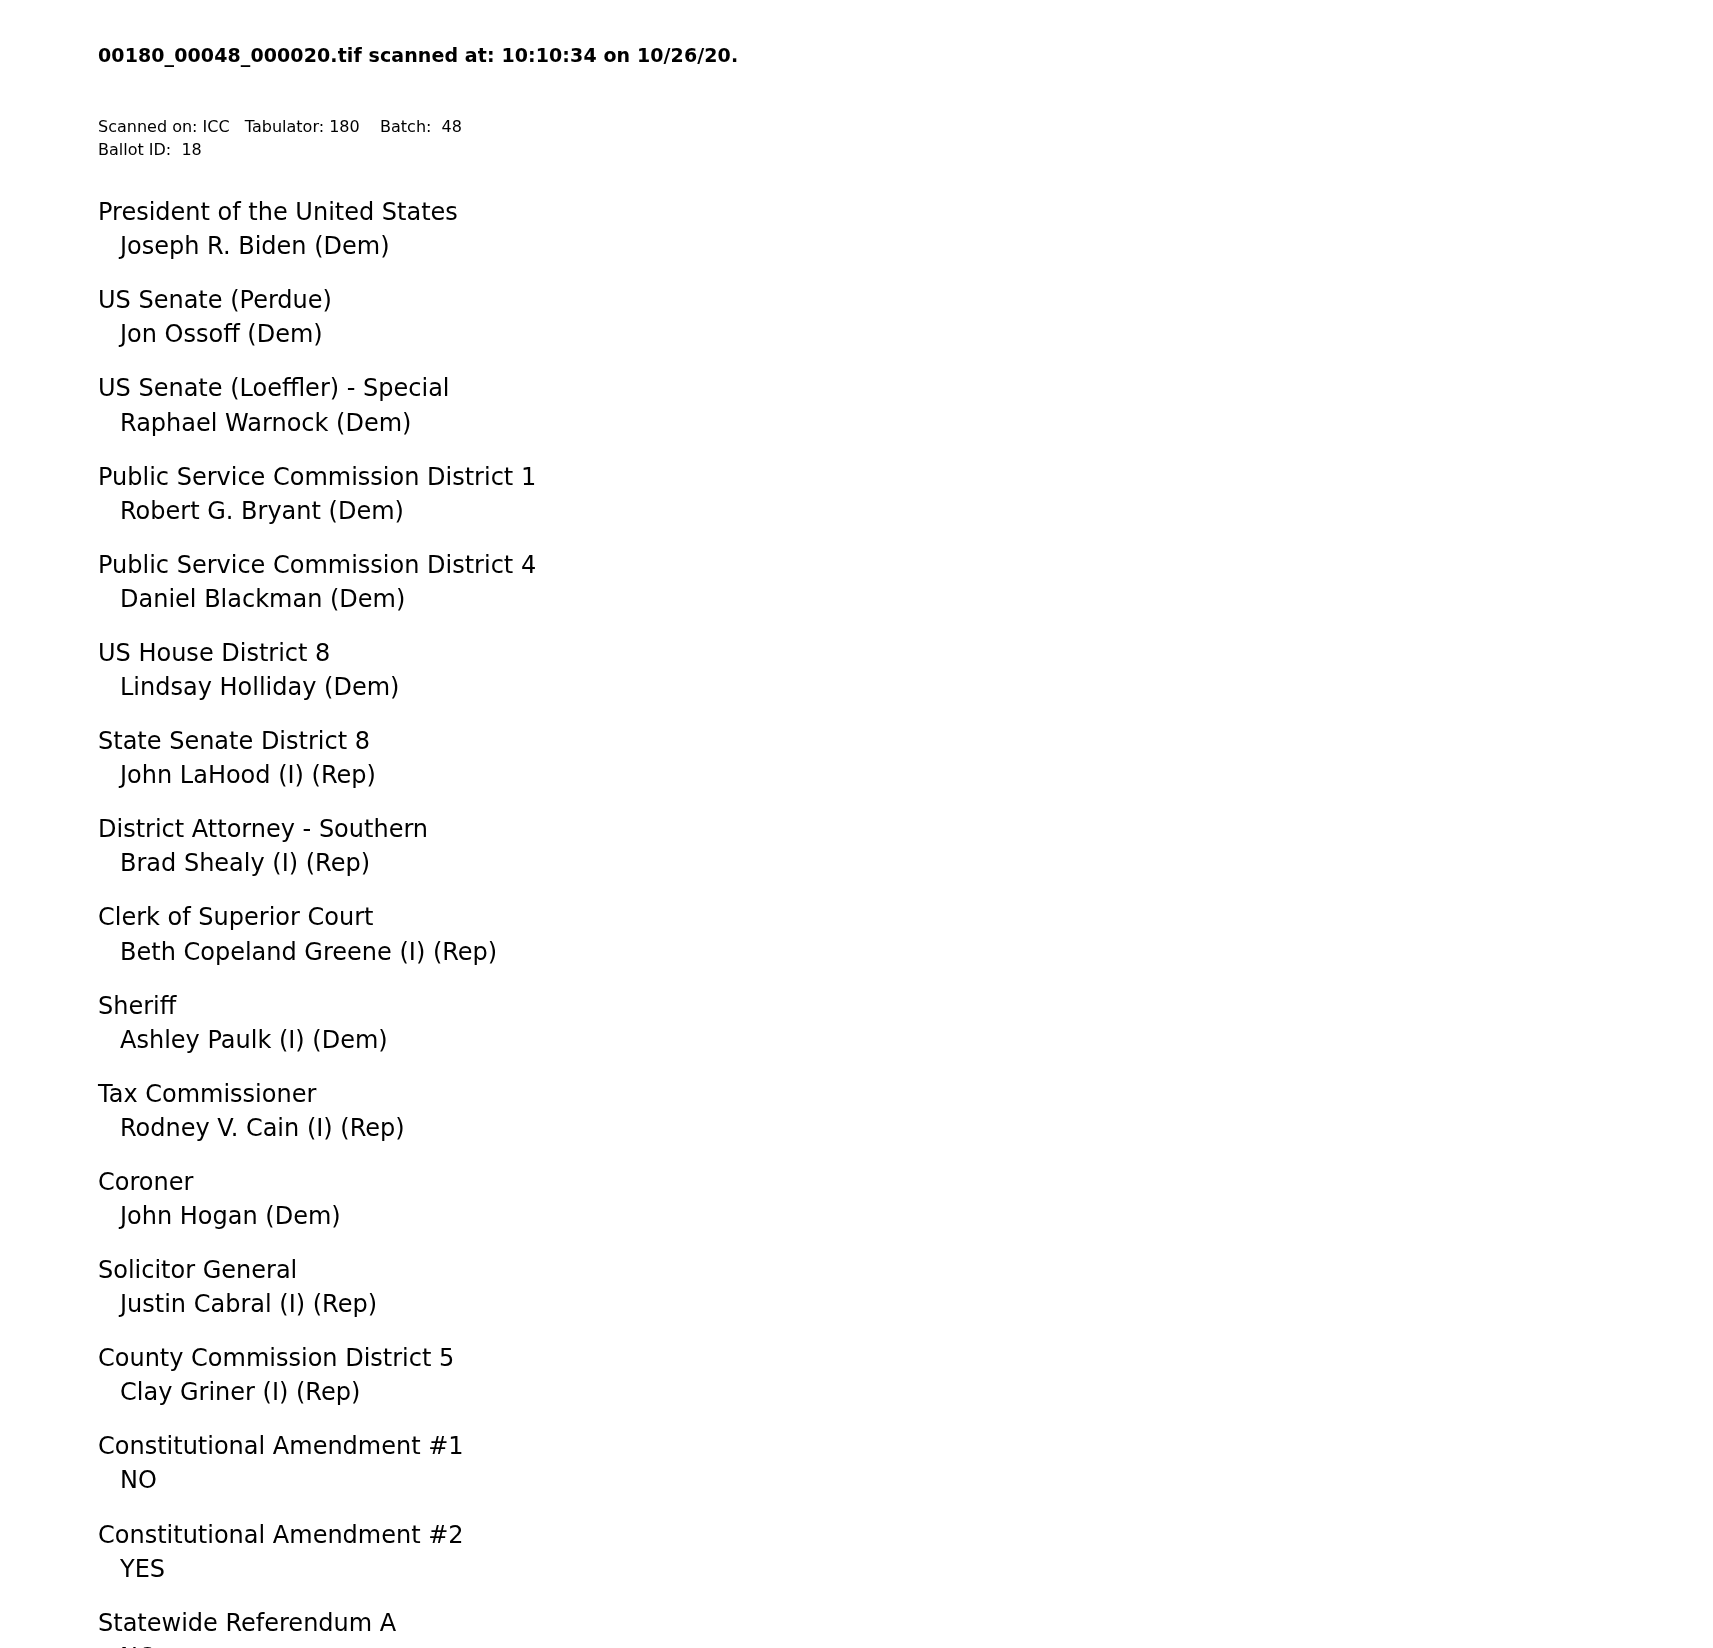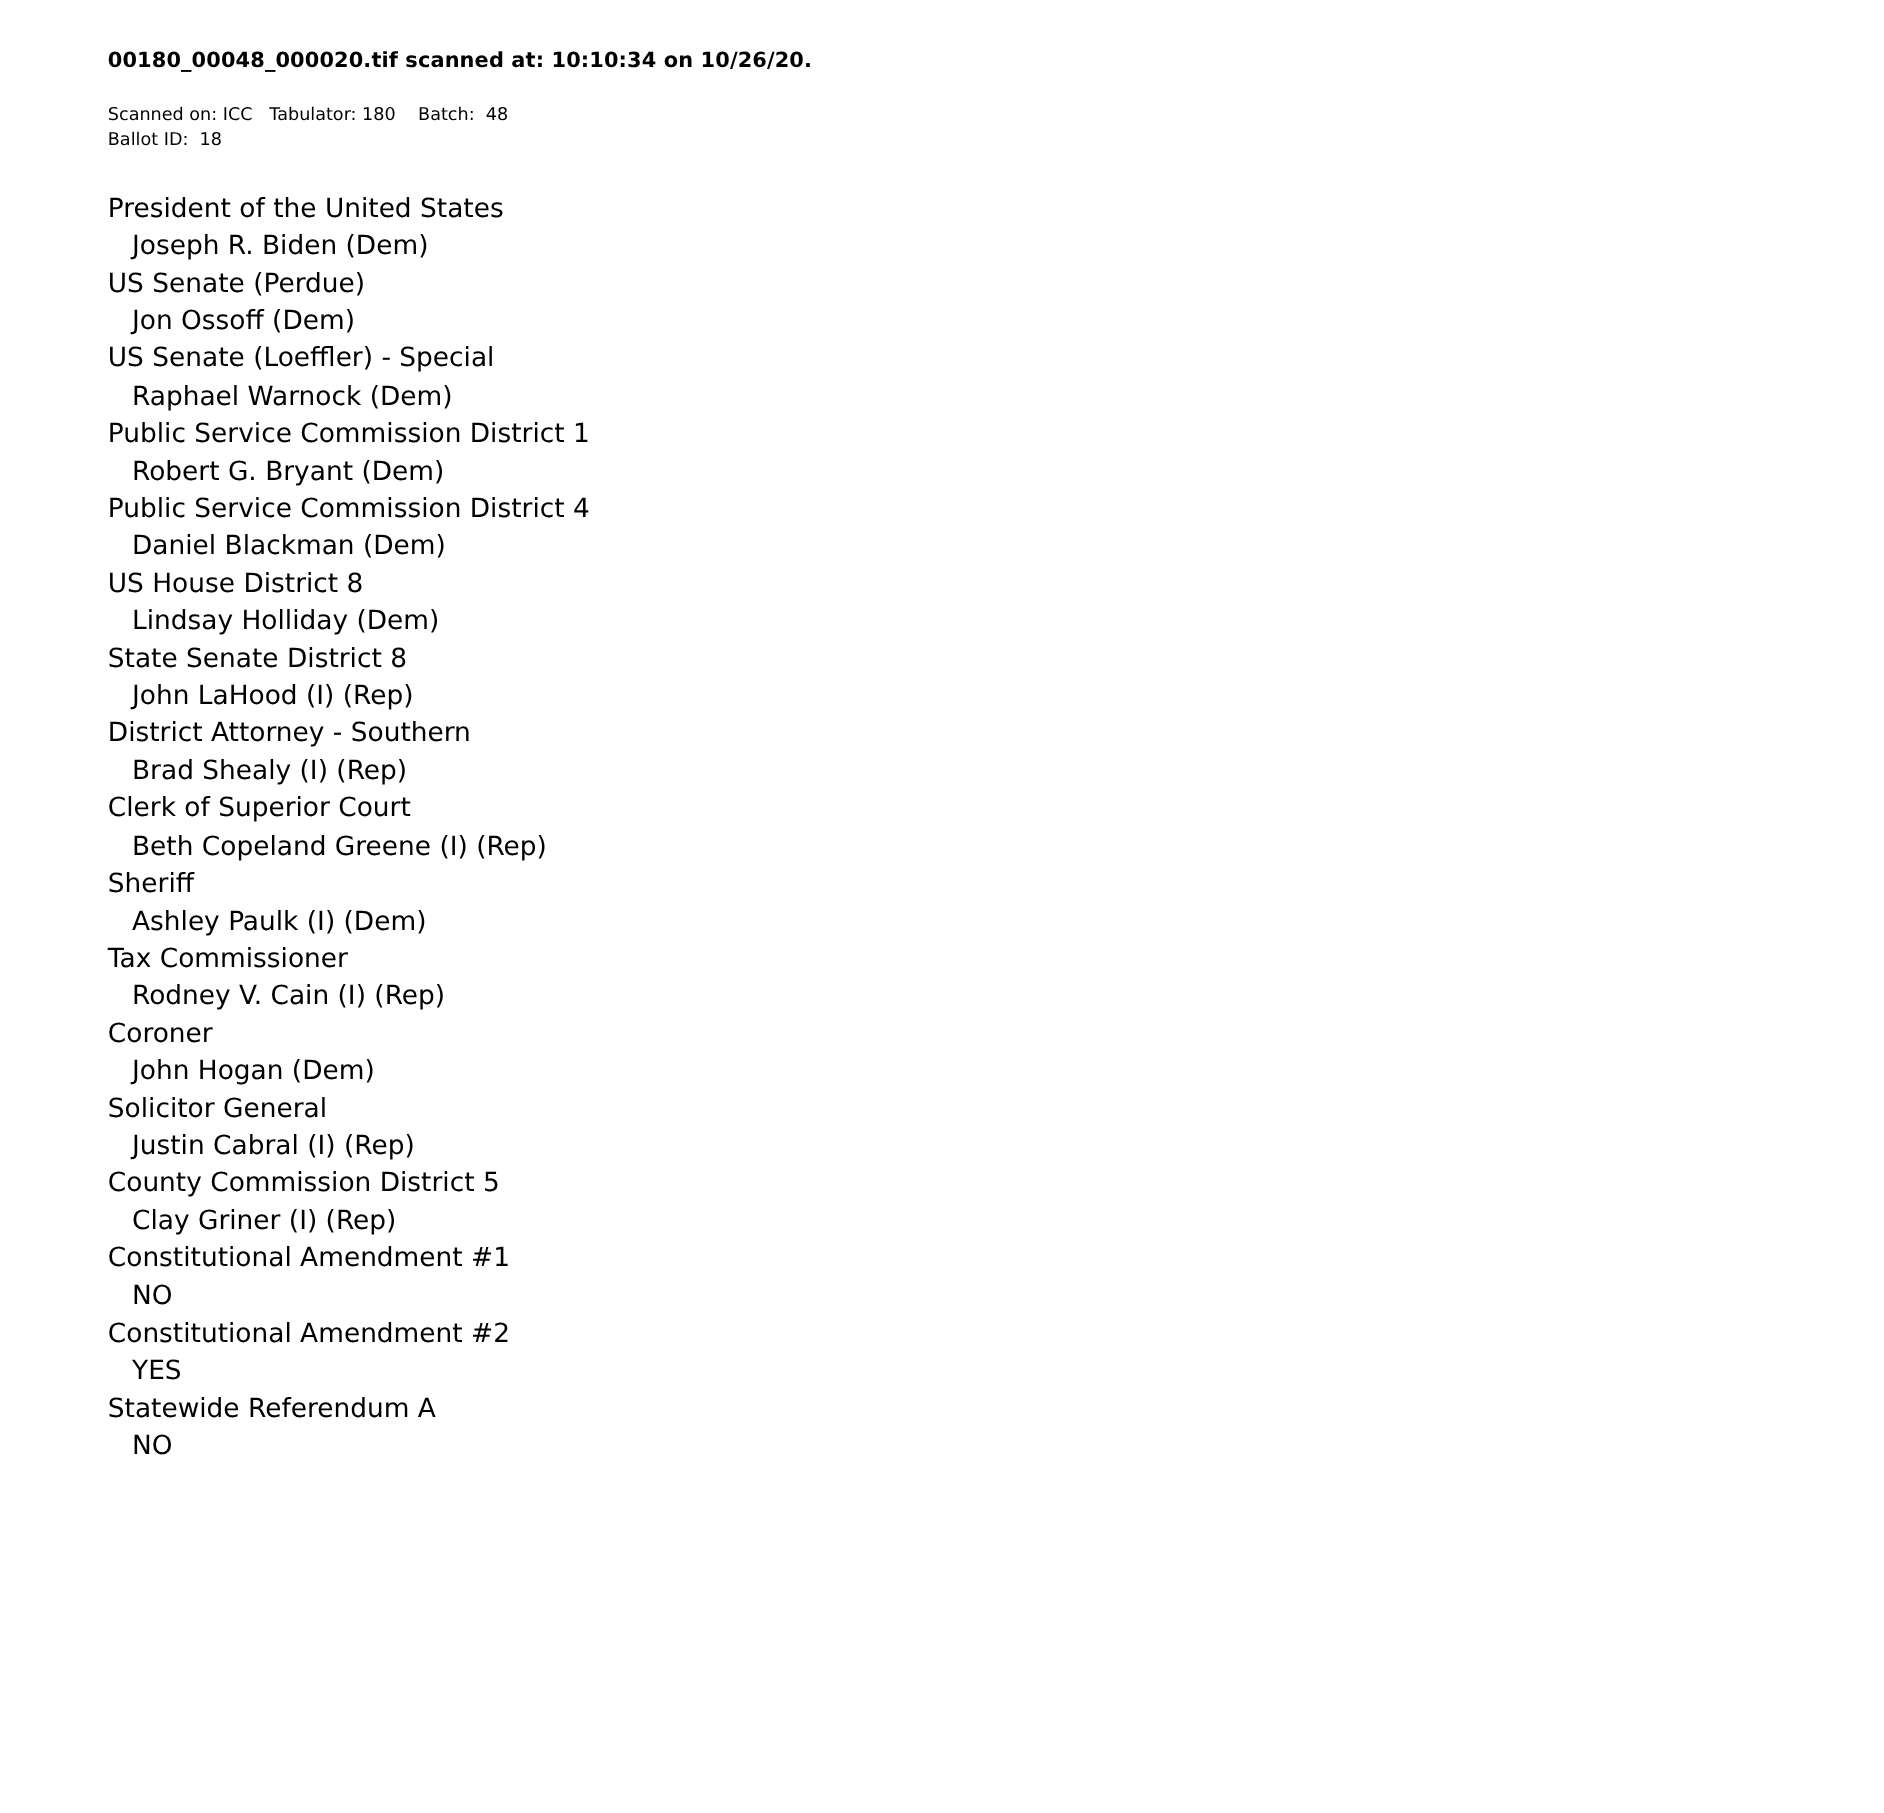--- a/index.html
+++ b/index.html
@@ -16,39 +16,40 @@
   }
   .page {
     padding: 44px 0 0 98px;
     box-sizing: border-box;
   }
   .scan-header {
     font-size: 19px;
     font-weight: bold;
     letter-spacing: 0.1px;
     line-height: 1.2;
-    margin-bottom: 25px;
+    margin-bottom: 48px;
   }
   .meta-block {
     font-size: 16px;
     line-height: 1.45;
     margin-bottom: 34px;
   }
   .meta-line {
     white-space: pre;
   }
   .contests {
     font-size: 24px;
     line-height: 1.42;
   }
   .contest {
     margin: 0;
   }
   .contest-title {
     white-space: pre;
+    margin-top: 20px;
   }
   .contest-choice {
     white-space: pre;
     padding-left: 22px;
   }
 </style>
 </head>
 <body>
 
 <div class="page">

